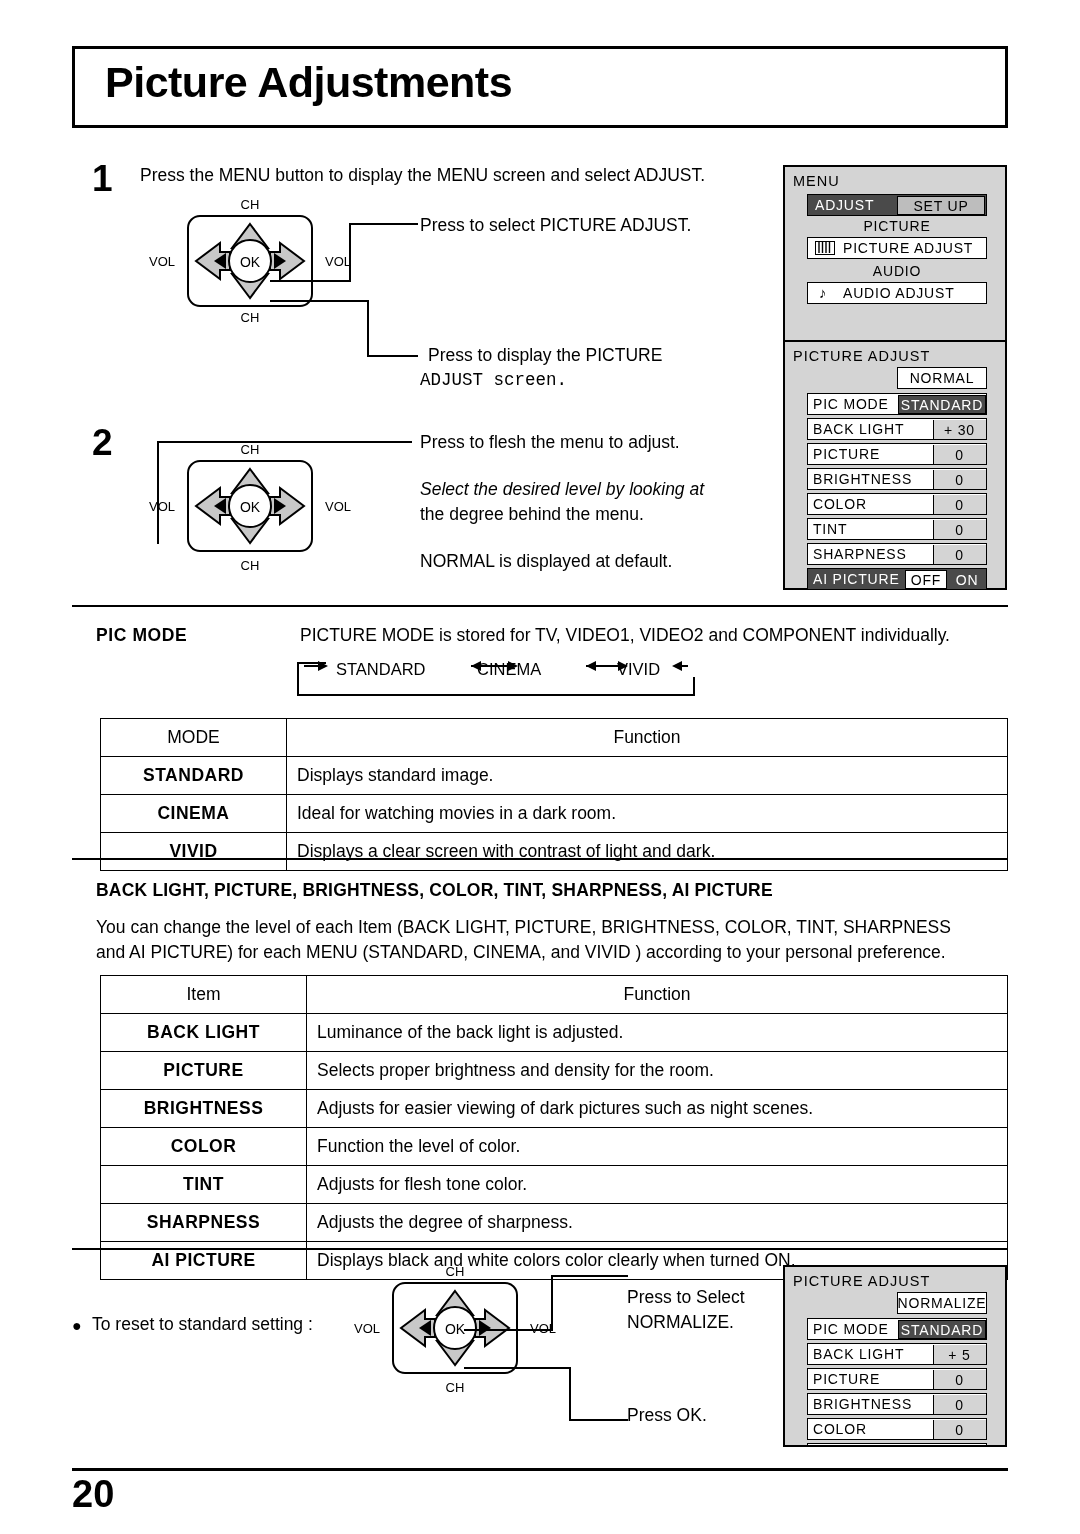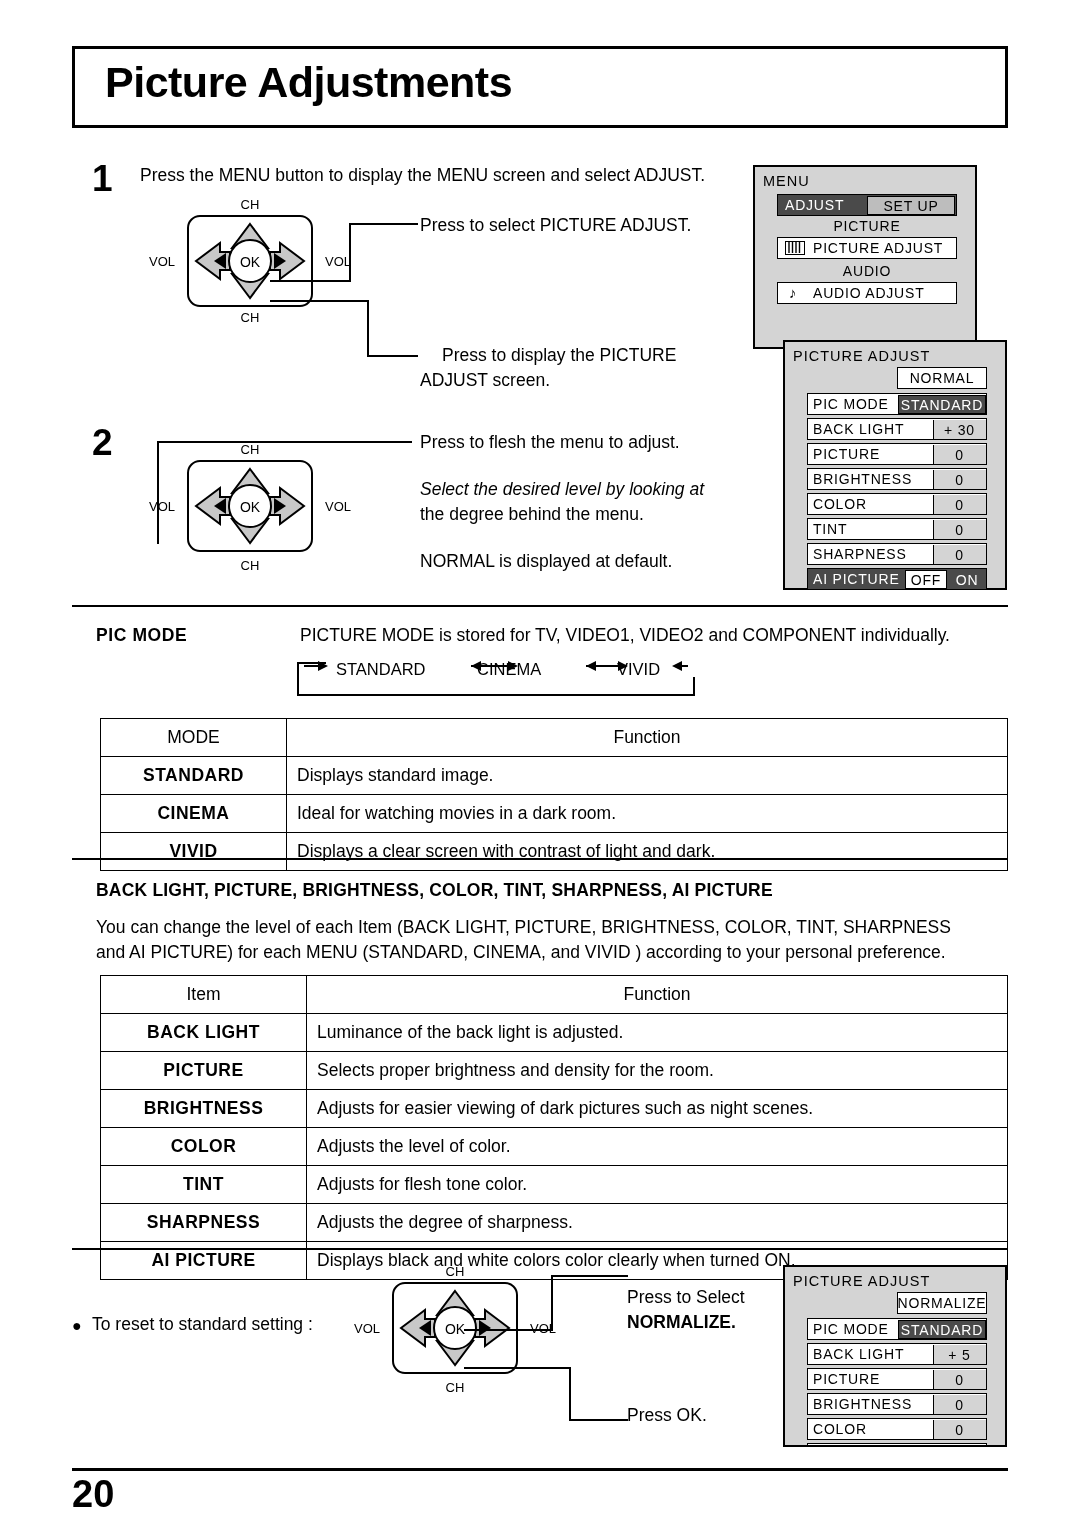--- a/index.html
+++ b/index.html
@@ -115,24 +115,24 @@
   </div>
 
   <div class="abs" style="left:250px;top:206px;width:180px;height:180px;">
     <svg width="180" height="180" viewBox="0 0 180 180">
       <polyline points="20,75 100,75 100,18 168,18" fill="none" stroke="#000" stroke-width="2"></polyline>
       <polyline points="20,95 118,95 118,150 168,150" fill="none" stroke="#000" stroke-width="2"></polyline>
     </svg>
   </div>
 
   <div class="txt" style="left:420px;top:213px;">Press to select PICTURE ADJUST.</div>
-  <div class="txt" style="left:442px;top:343px;">Press to display the PICTURE</div>
-  <div class="txt" style="left:420px;top:368px;">ADJUST screen.</div>
-
-  <div class="osd" style="left:753px;top:165px;width:224px;height:184px;">
+  <div class="txt" style="left:428px;top:343px;">Press to display the PICTURE</div>
+  <div class="txt" style="left:420px;top:368px;font-family:Liberation Mono, monospace;">ADJUST screen.</div>
+
+  <div class="osd" style="left:783px;top:165px;width:224px;height:184px;">
     <div class="osd-title" style="left:8px;top:6px;">MENU</div>
 
     <div class="osd-row osd-dark" style="left:22px;top:27px;width:180px;"></div>
     <div class="osd-lbl" style="left:30px;top:27px;color:#fff;">ADJUST</div>
     <div class="abs" style="left:112px;top:28.5px;width:88px;height:19px;background:#bdbdbd;border:1.5px solid #000;box-sizing:border-box;"></div>
     <div class="osd-val" style="left:112px;top:28px;width:88px;">SET  UP</div>
 
     <div class="osd-val" style="left:22px;top:48px;width:180px;">PICTURE</div>
 
     <div class="osd-row osd-white" style="left:22px;top:70px;width:180px;"></div>
@@ -299,21 +299,21 @@
     <tr>
       <td class="b">PICTURE</td>
       <td>Selects proper brightness and density for the room.</td>
     </tr>
     <tr>
       <td class="b">BRIGHTNESS</td>
       <td>Adjusts for easier viewing of dark pictures such as night scenes.</td>
     </tr>
     <tr>
       <td class="b">COLOR</td>
-      <td>Adjusts the level of color.</td>
+      <td>Function the level of color.</td>
     </tr>
     <tr>
       <td class="b">TINT</td>
       <td>Adjusts for flesh tone color.</td>
     </tr>
     <tr>
       <td class="b">SHARPNESS</td>
       <td>Adjusts the degree of sharpness.</td>
     </tr>
     <tr>
@@ -347,21 +347,21 @@
   </div>
 
   <div class="abs" style="left:452px;top:1268px;width:180px;height:160px;">
     <svg width="180" height="160" viewBox="0 0 180 160">
       <polyline points="12,62 100,62 100,8 176,8" fill="none" stroke="#000" stroke-width="2"></polyline>
       <polyline points="12,100 118,100 118,152 176,152" fill="none" stroke="#000" stroke-width="2"></polyline>
     </svg>
   </div>
 
   <div class="txt" style="left:627px;top:1285px;">Press to Select</div>
-  <div class="txt" style="left:627px;top:1310px;font-weight:bold;">NORMALIZE.</div>
+  <div class="txt" style="left:627px;top:1310px;">NORMALIZE.</div>
   <div class="txt" style="left:627px;top:1403px;">Press OK.</div>
 
   <div class="osd" style="left:783px;top:1265px;width:224px;height:182px;overflow:hidden;">
     <div class="osd-title" style="left:8px;top:6px;">PICTURE  ADJUST</div>
 
     <div class="osd-row osd-white" style="left:112px;top:25px;width:90px;"></div>
     <div class="osd-val" style="left:112px;top:25px;width:90px;">NORMALIZE</div>
 
     <div class="osd-row osd-white" style="left:22px;top:51px;width:180px;"></div>
     <div class="osd-lbl" style="left:28px;top:51px;">PIC  MODE</div>

